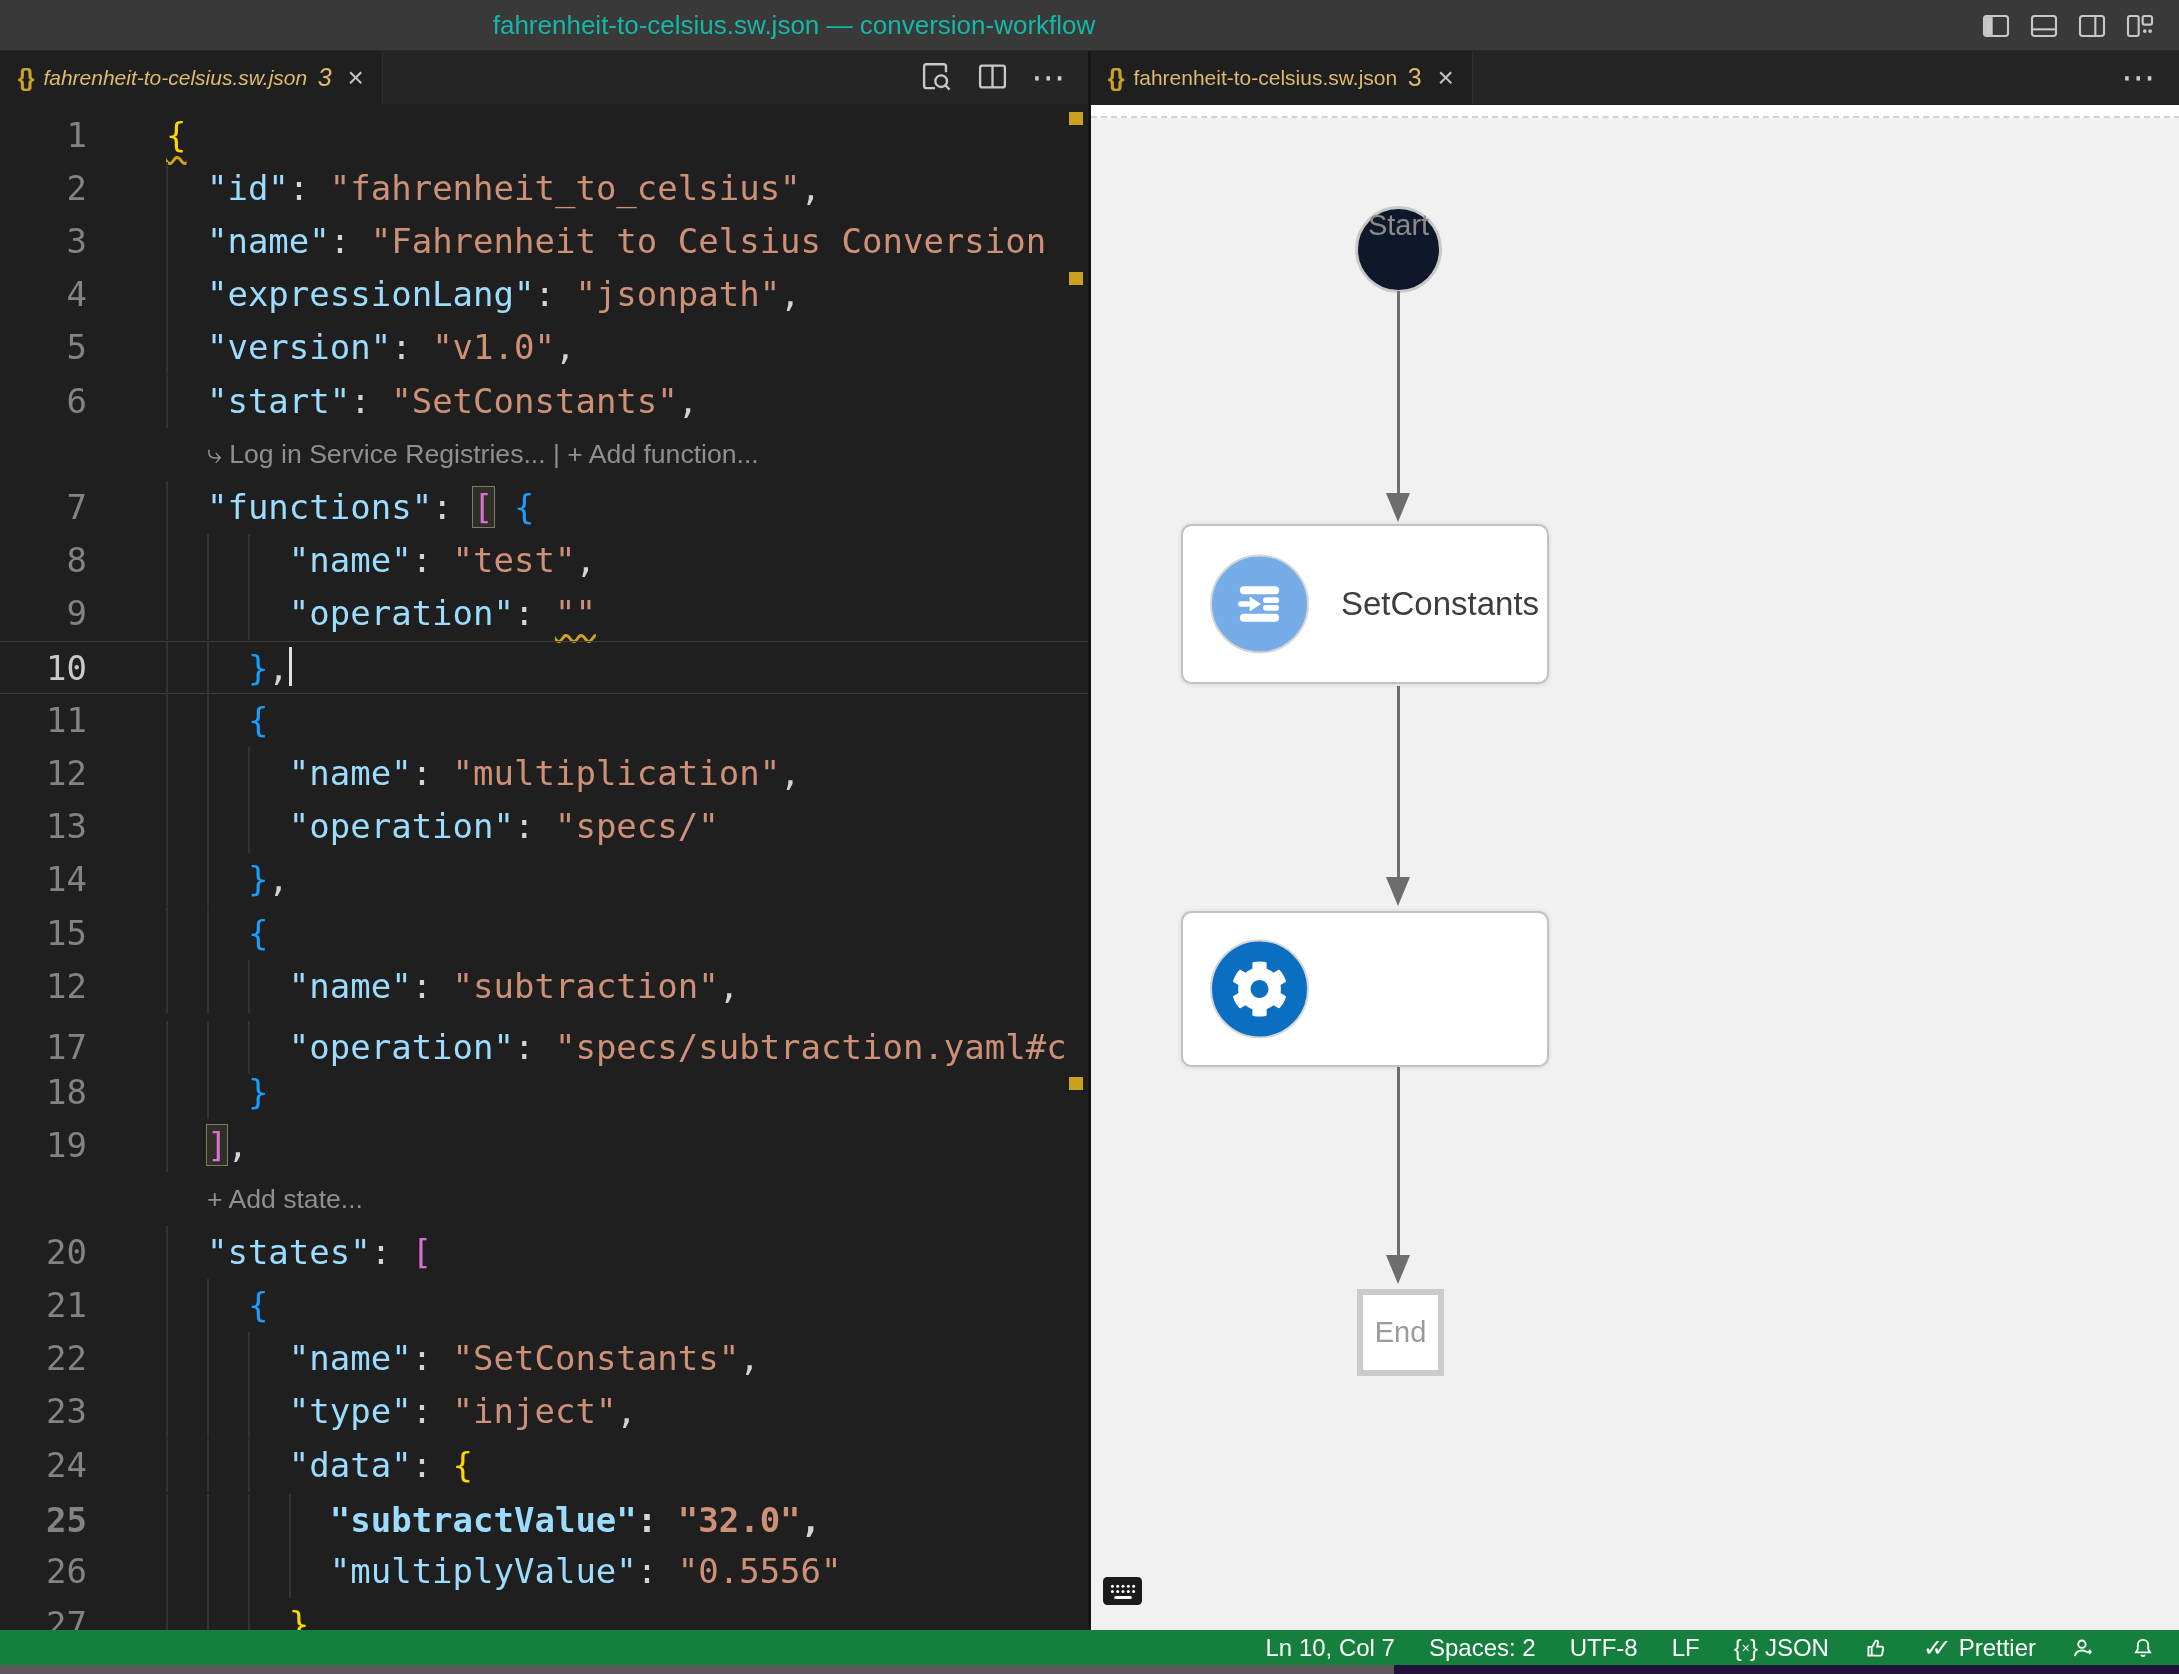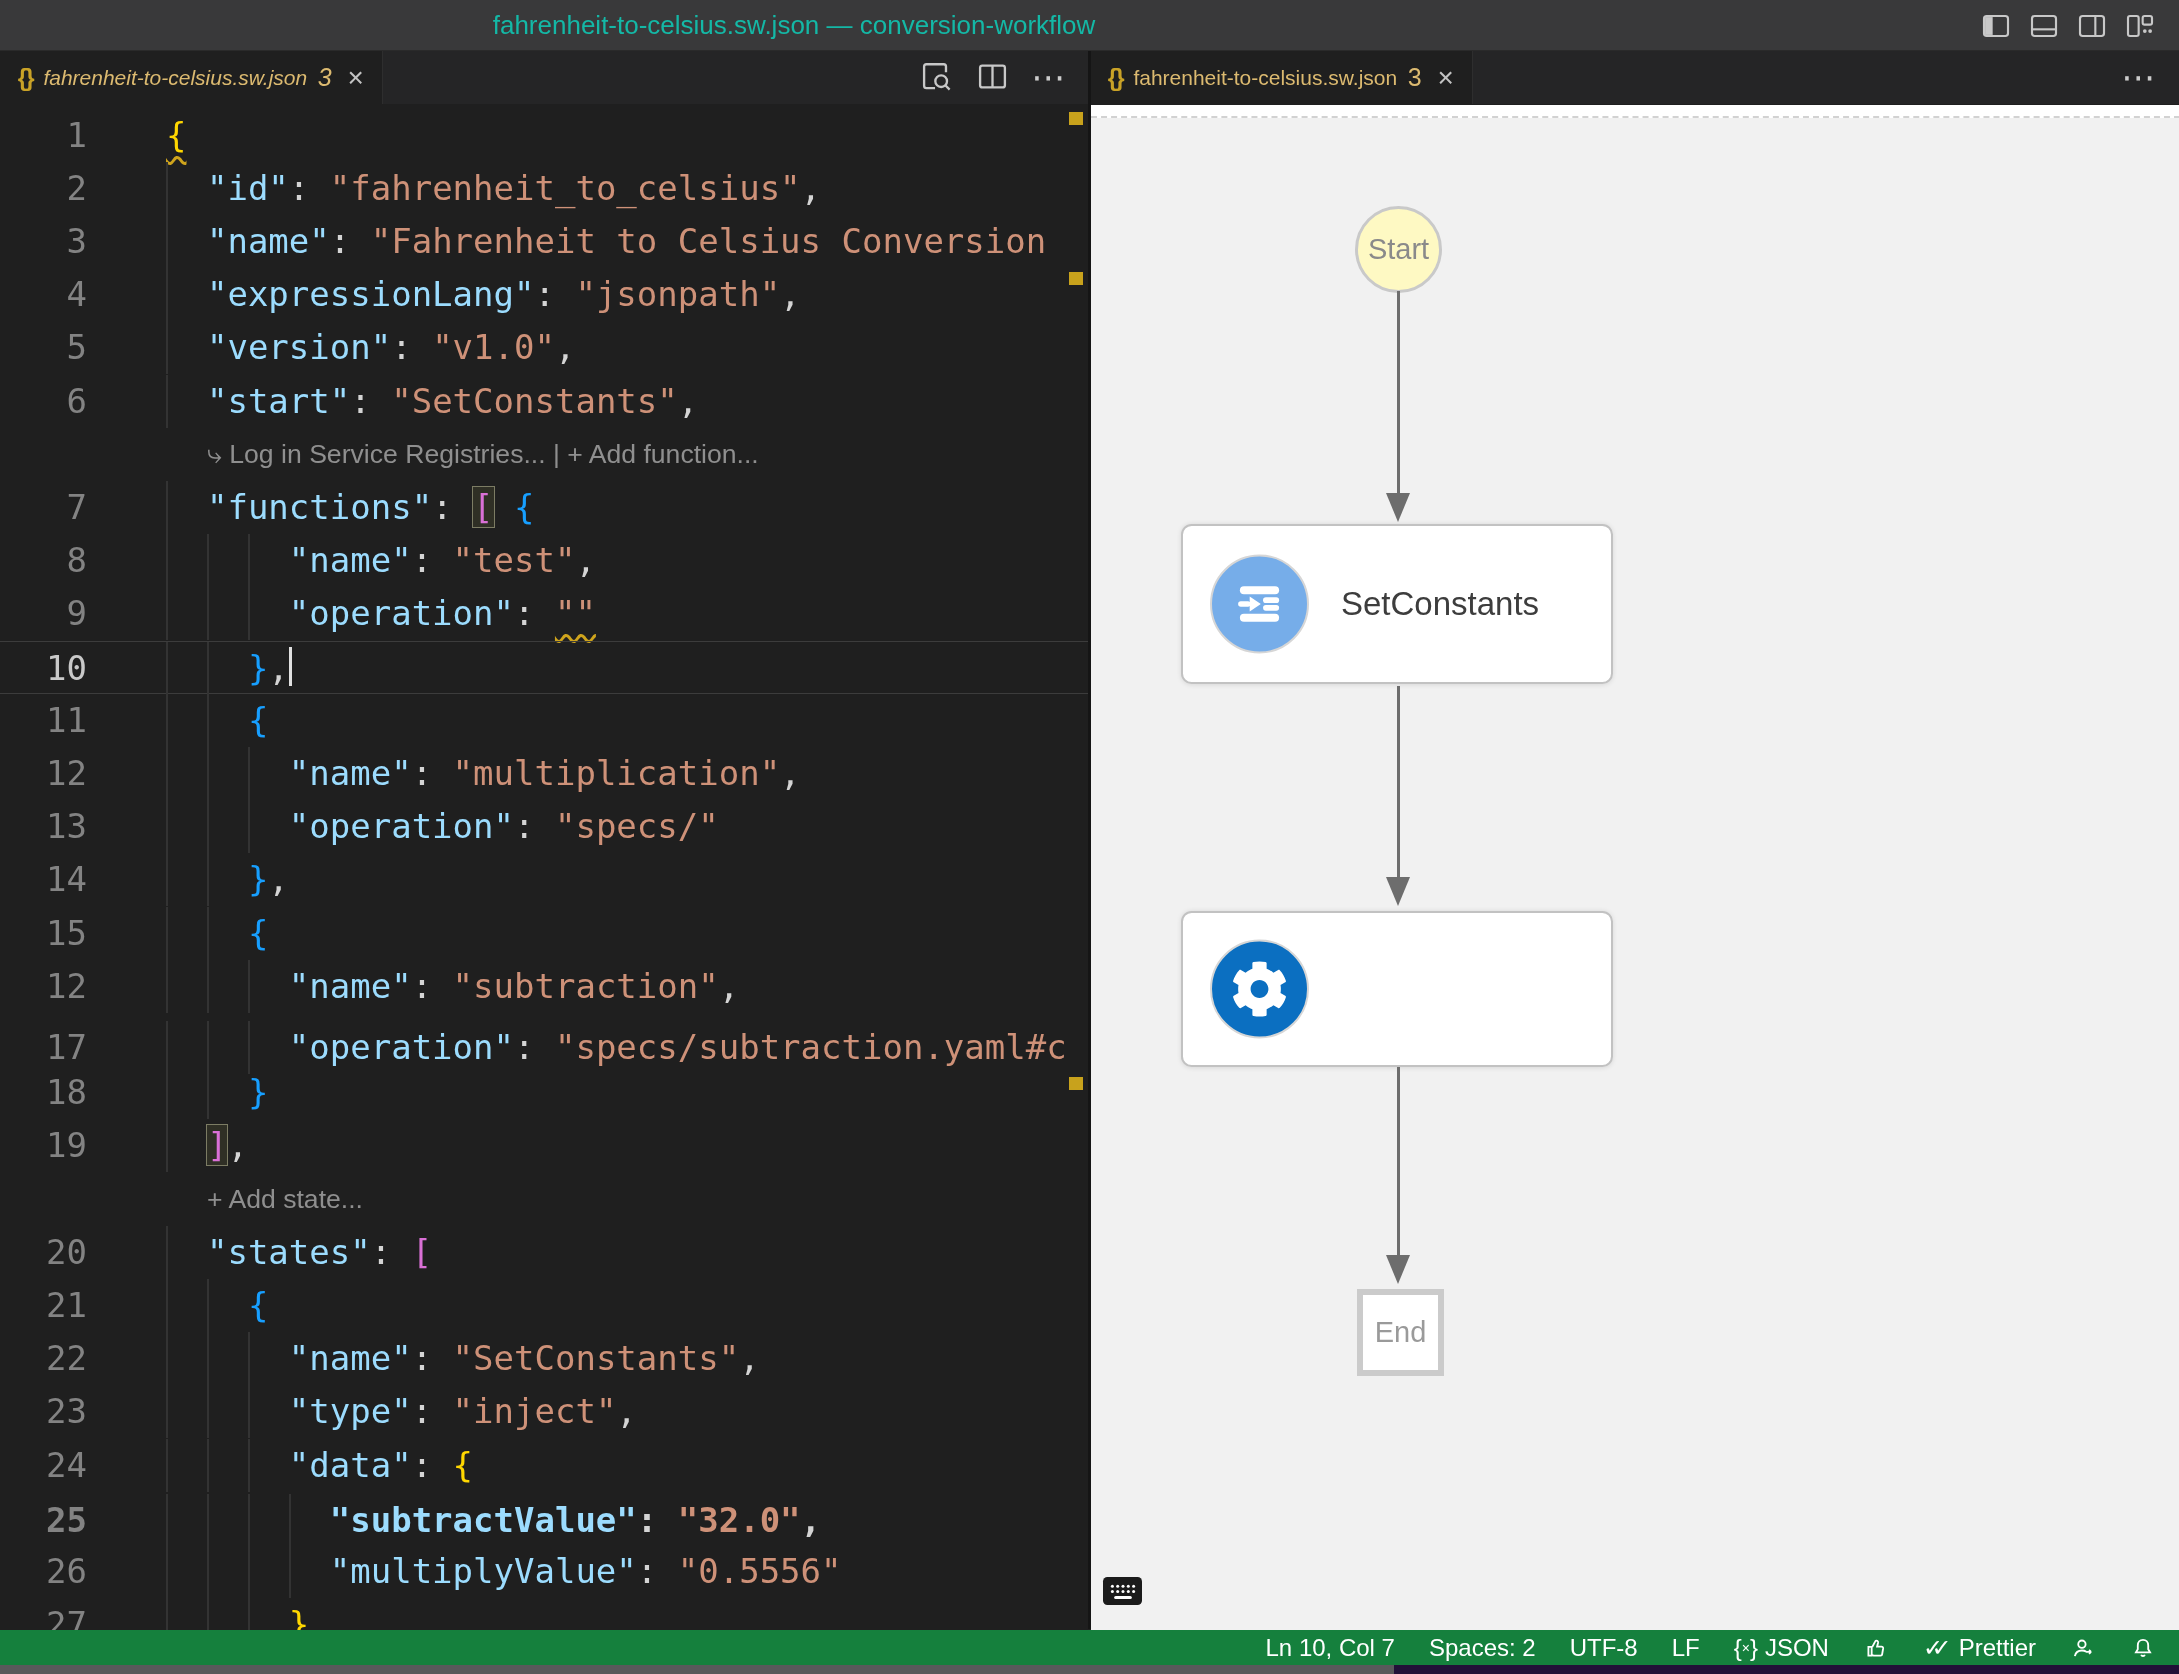--- a/index.html
+++ b/index.html
@@ -54,26 +54,26 @@
   .ov-marker { position:absolute; left:1069px; width:14px; height:13.3px; background:#c8a21c; }
 
   
   #group-divider { left:1088px; top:51px; width:2.7px; height:1578px; background:#151515; }
 
   
   #preview { left:1091px; top:105px; width:1089px; height:1525px; background:#f1f1f1; }
   #drop-strip { left:0; top:0; width:100%; height:13.3px; background:#ffffff;
                 border-bottom:2.7px dashed #d2d2d2; }
   #start-node { left:264px; top:101px; width:87px; height:87px; border-radius:50%;
-                background:#fef9c3; border:3.5px solid #c9c9c9; display:flex; align-items:center;
+                background:#0f172a; border:3.5px solid #c9c9c9; display:flex; align-items:flex-start;
                 justify-content:center; color:#8a8a8a; font-size:29px; }
   .edge-line { width:2.7px; background:#6d6d6d; left:306px; }
   .edge-head { width:0; height:0; left:295px; border-left:12.4px solid transparent;
                border-right:12.4px solid transparent; border-top:29px solid #6d6d6d; }
-  .state-node { left:90px; width:432px; background:#fff; border:2.7px solid #c2c2c2;
+  .state-node { left:90px; width:368px; background:#fff; border:2.7px solid #c2c2c2;
                 border-radius:10.6px; box-shadow:0 0.9px 5.3px rgba(0,0,0,.10); }
   #node-setconstants { top:419px; height:160px; }
   #node-computation  { top:806px; height:156px; }
   .node-icon { position:absolute; left:26.6px; top:50%; transform:translateY(-50%);
                width:99px; height:99px; border-radius:50%; border:2.7px solid #d6d6d6;
                display:flex; align-items:center; justify-content:center; }
   .node-icon svg { width:57px; height:57px; }
   .node-label { position:absolute; left:158px; top:0; height:100%; display:flex;
                 align-items:center; font-size:33px; color:#3d3d3d; }
   #end-node { left:266px; top:1184px; width:87px; height:87px; background:#fff;

